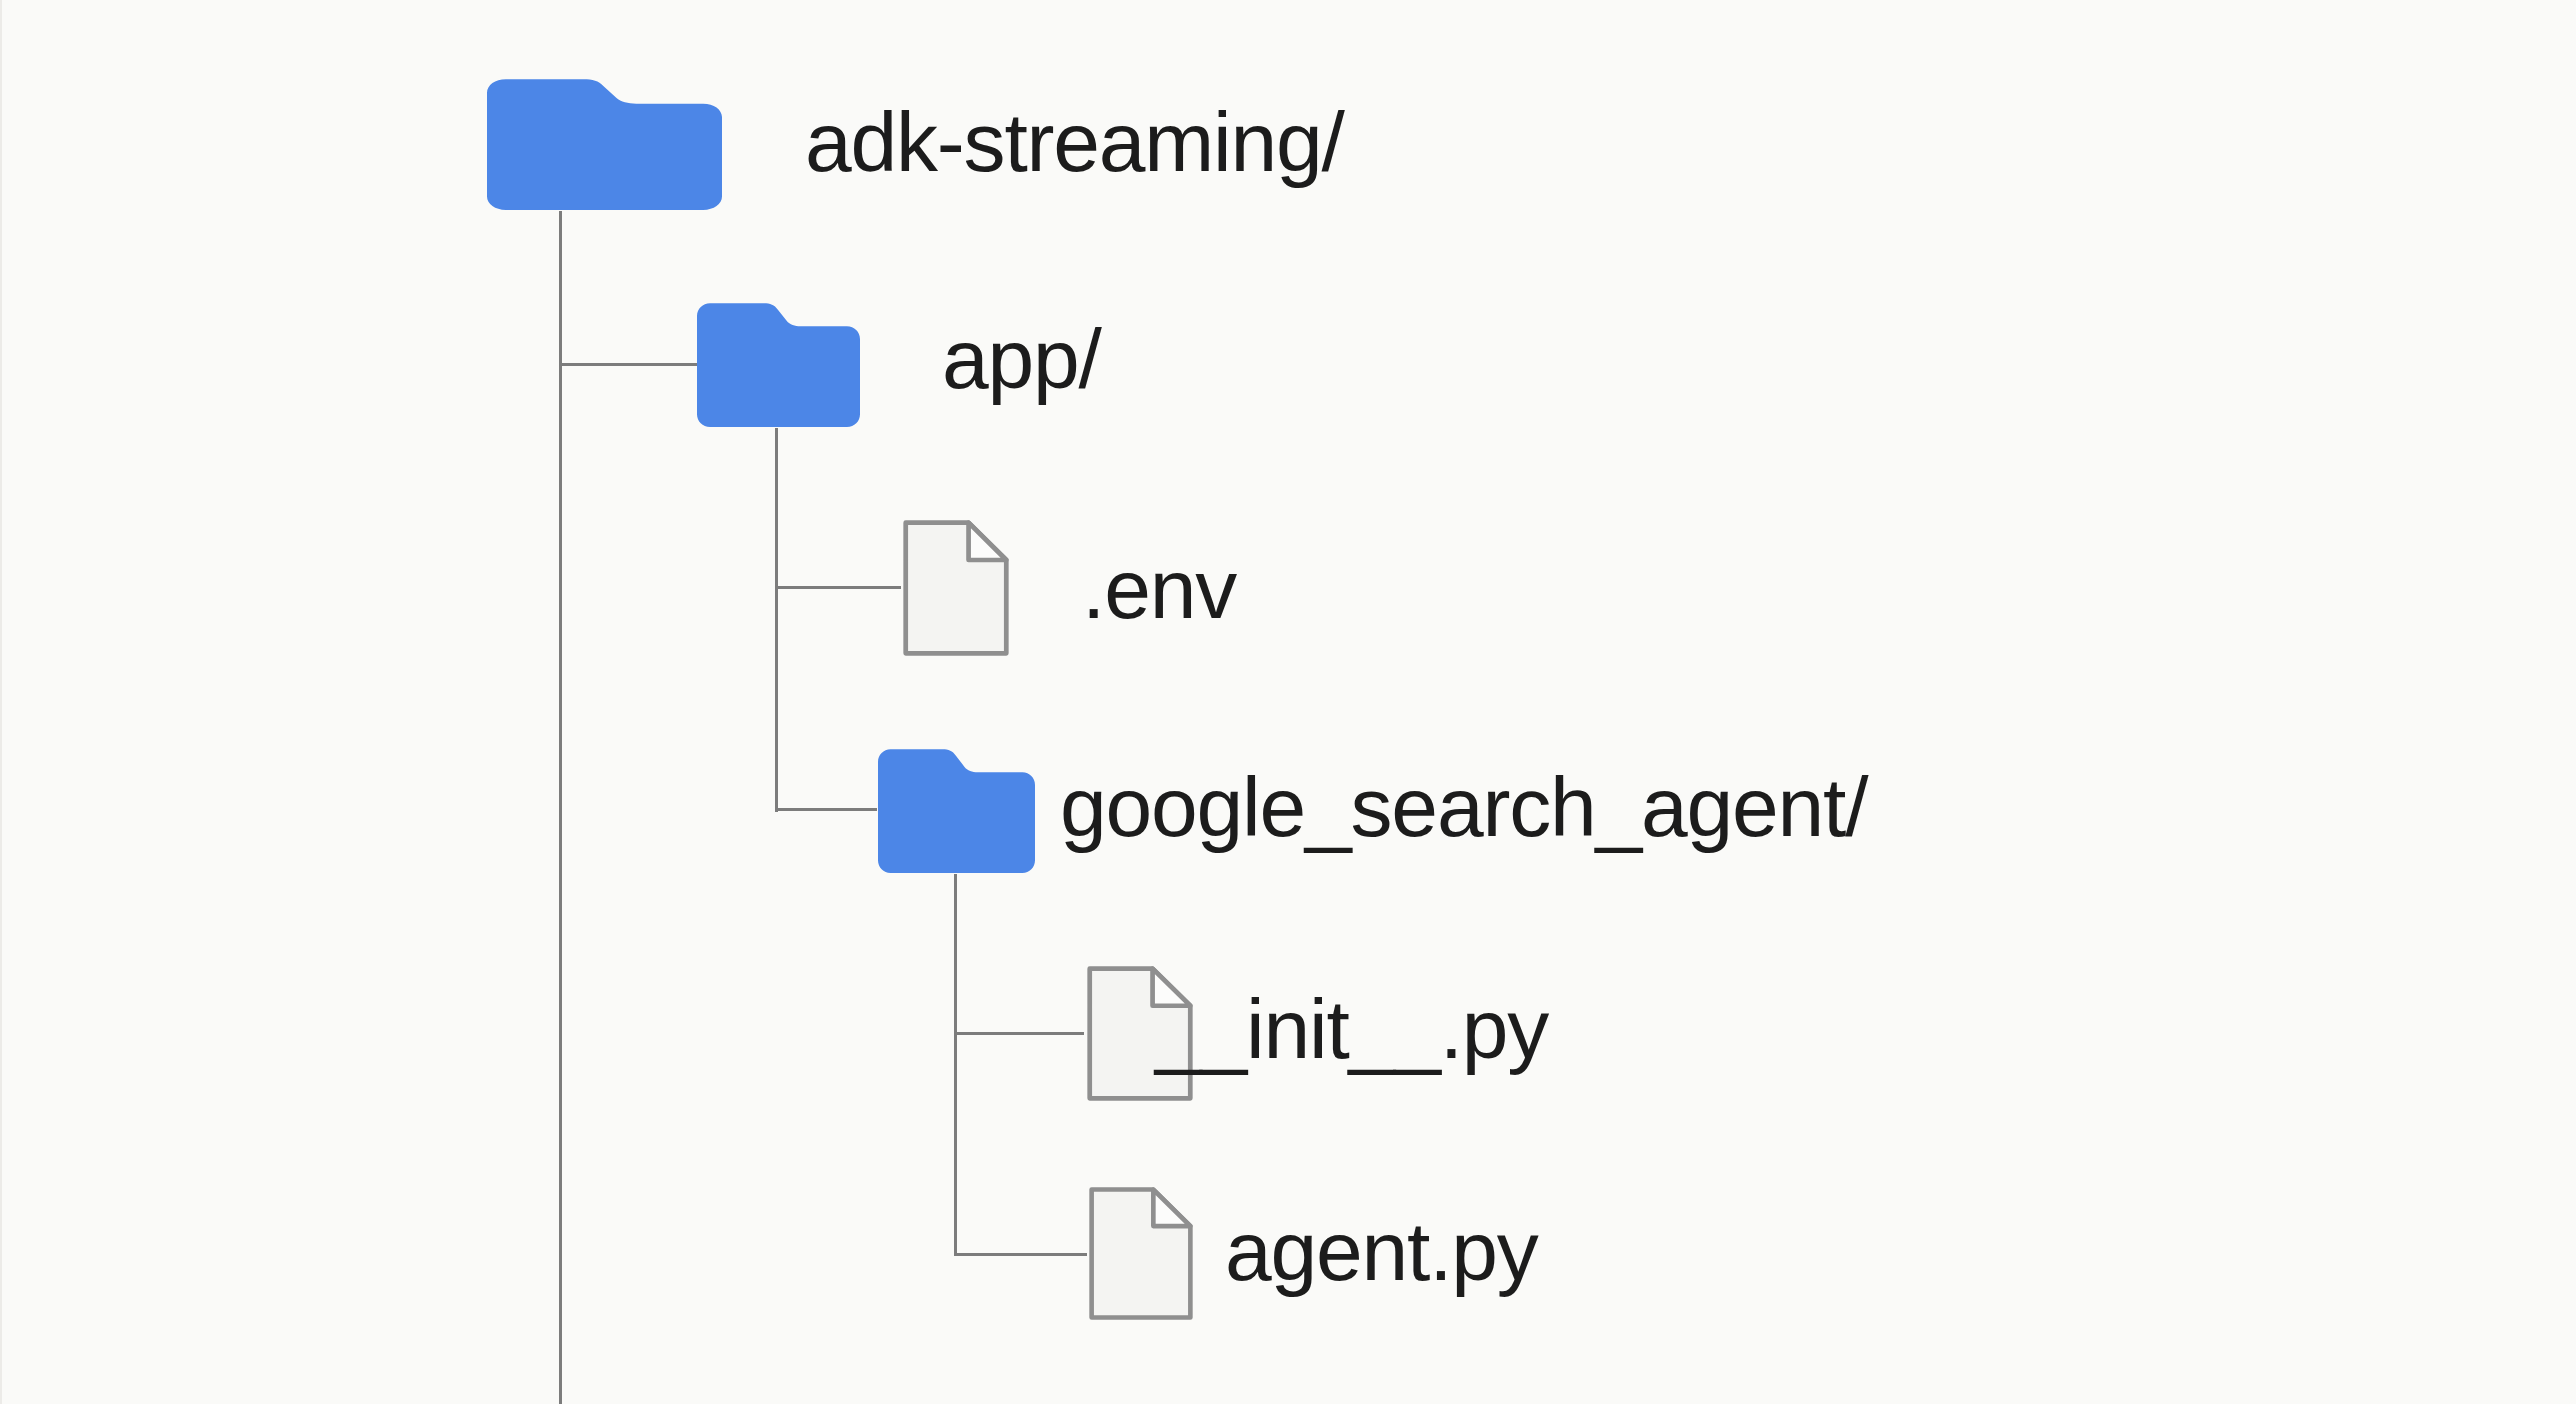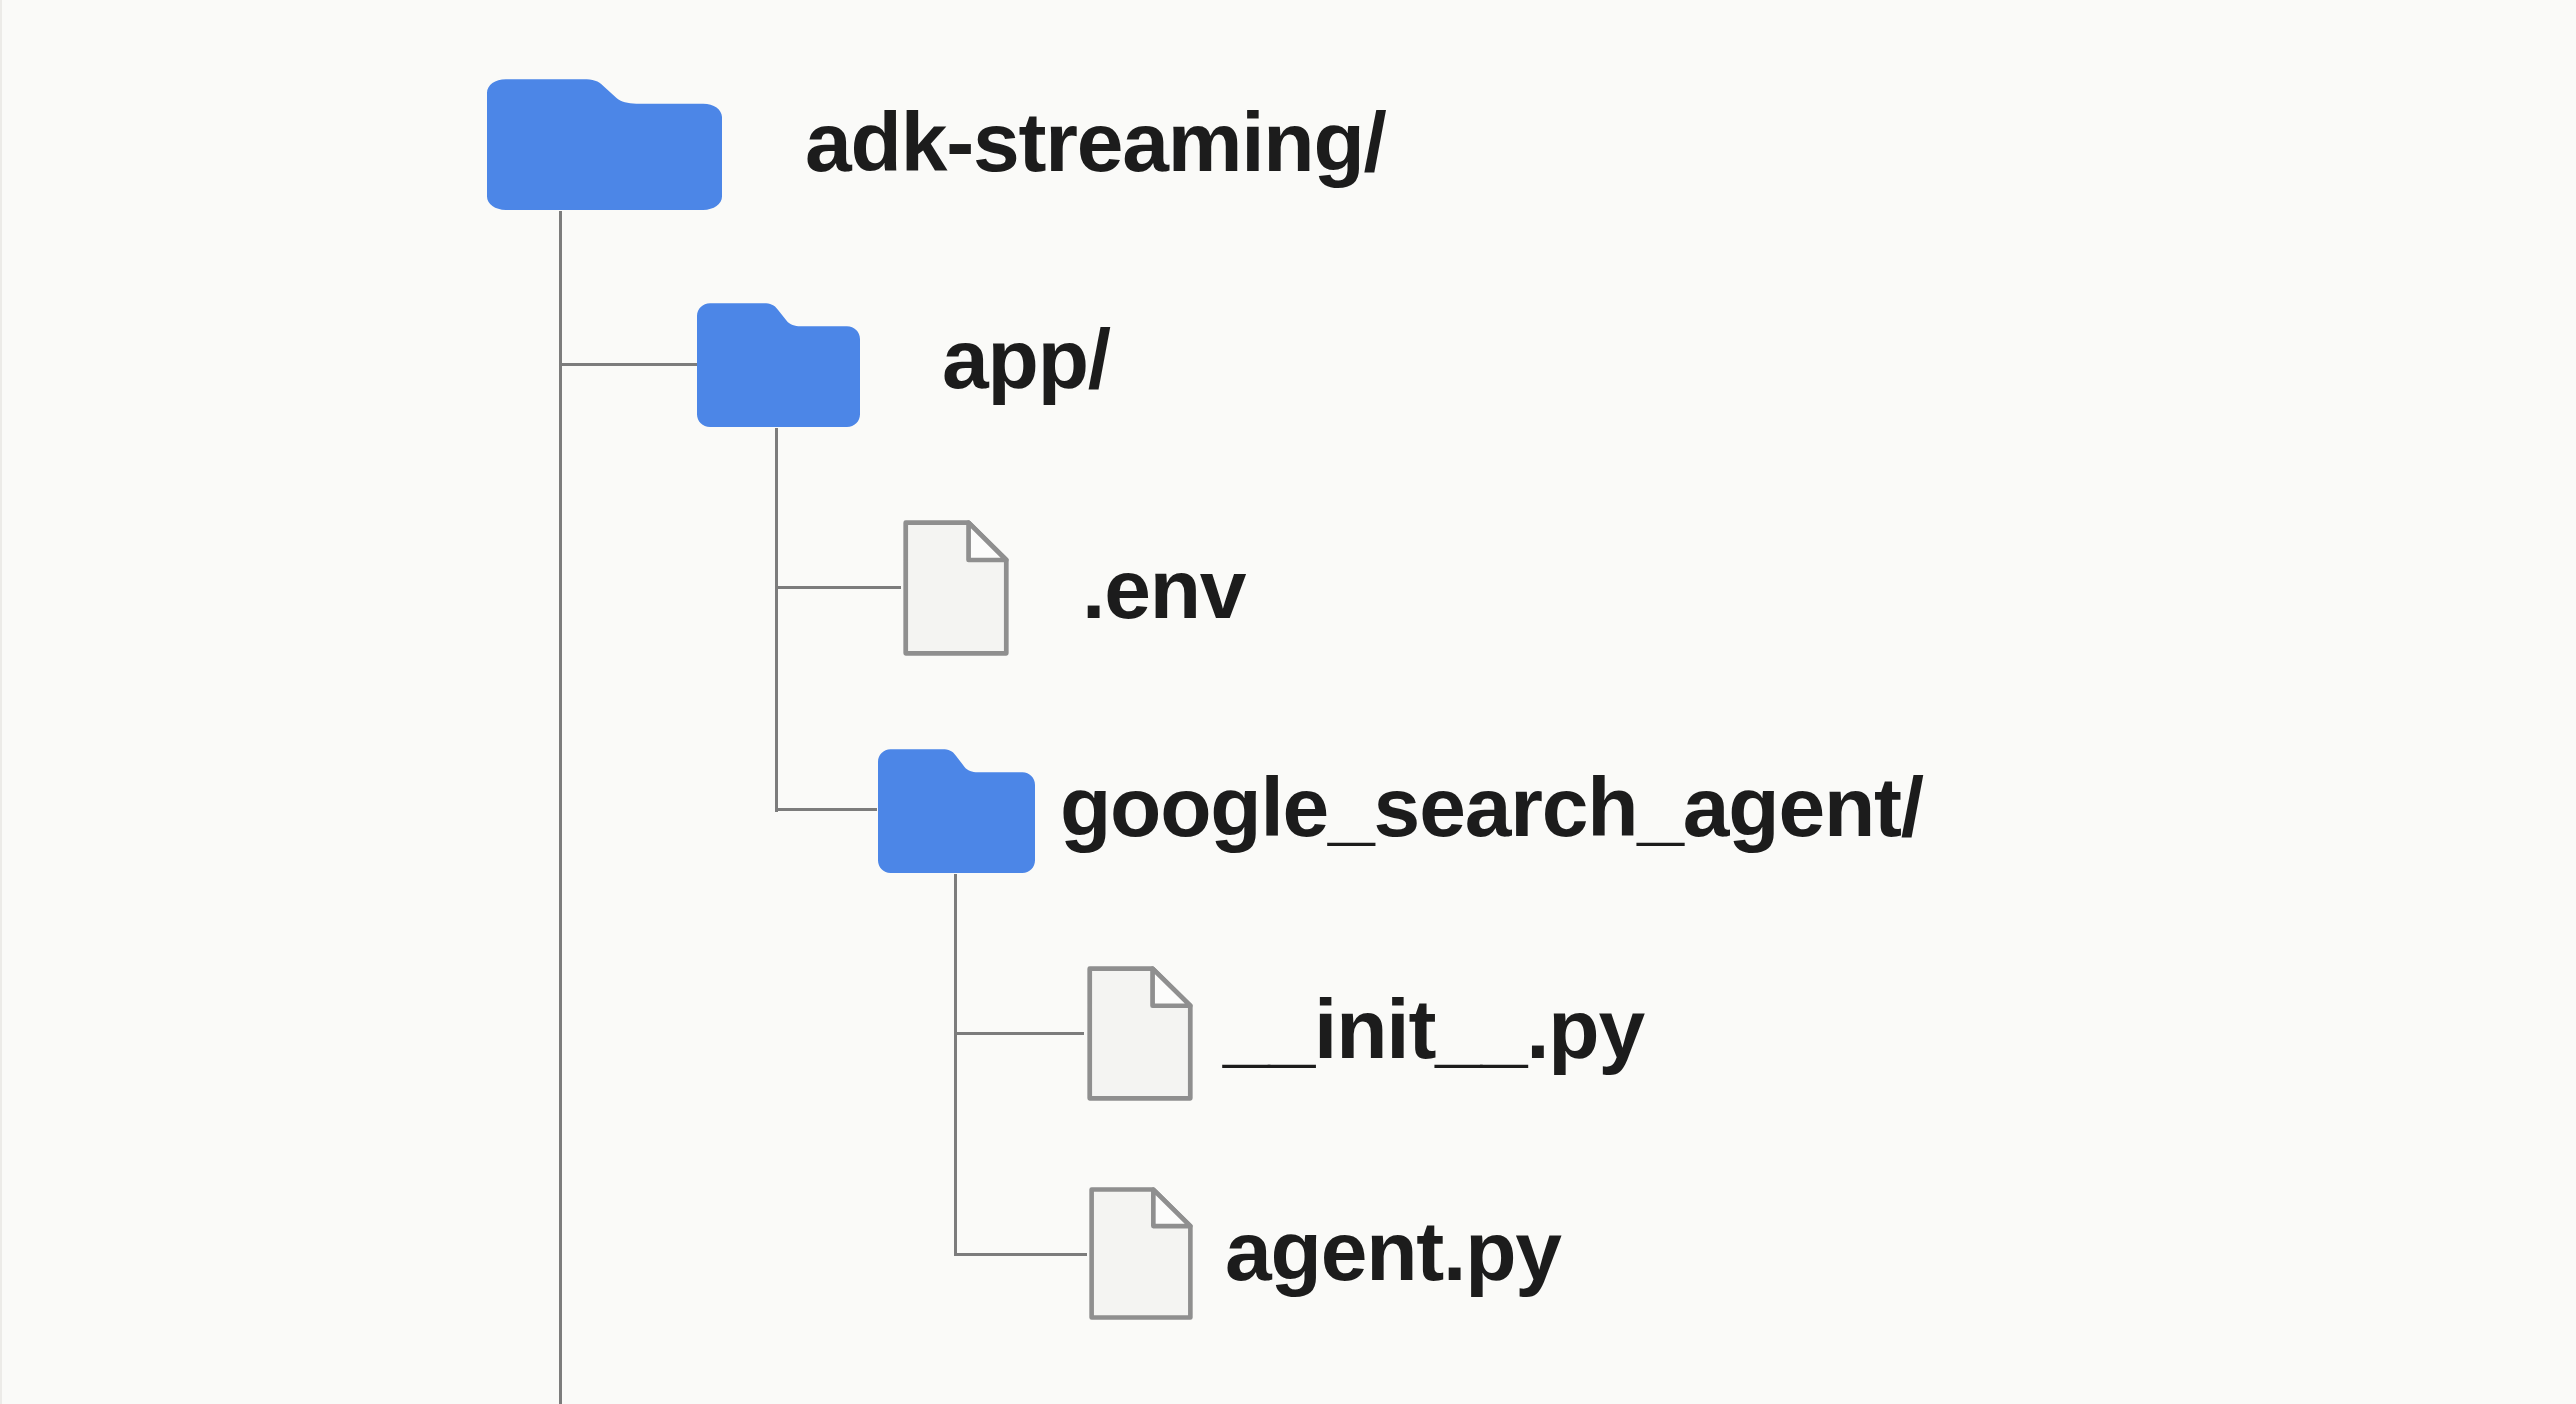--- a/index.html
+++ b/index.html
@@ -2,21 +2,20 @@
 <html style="--background: #fafaf8; --folder_blue: #4c86e7; --line_gray: #7c7c7c; --file_fill: #f4f4f2; --file_fold: #fcfcfb; --file_stroke: #8f8f8f; --text_color: #1c1c1c;font-size:13px"><head>
 <meta charset="utf-8">
 <style>
   html,body{margin:0;padding:0;background:#fff;}
   .canvas{
     position:relative;
     width:2576px;height:1404px;
     background:var(--background,#fafaf8);
     font-family:"Liberation Sans",sans-serif;
     overflow:hidden;
-    font-weight:bold;
   }
   .edge-line{
     position:absolute;left:0;top:0;width:2.4px;height:100%;
     background:#ecebe8;
   }
   .line{position:absolute;background:var(--line_gray,#7c7c7c);}
   .node{position:absolute;left:0;top:0;width:0;height:0;}
   .icon{position:absolute;display:block;overflow:visible;}
   .folder-shape{fill:var(--folder_blue,#4c86e7);}
   .file-page{
@@ -82,21 +81,21 @@
       <path class="folder-shape" d="M16 4 H82 C90 4 95 6 99 12 L110 26 C114 31 120 33 127 33 H184 C193 33 200 40 200 49 V144 C200 153 193 160 184 160 H16 C7 160 0 153 0 144 V20 C0 11 7 4 16 4 Z"></path>
     </svg>
     <span class="label" style="left:1060px;top:810px">google_search_agent/</span>
   </div>
 
   <div class="node">
     <svg class="icon" style="left:1085px;top:964px;width:110px;height:139px" viewBox="0 0 140 180" preserveAspectRatio="none">
       <path class="file-page" d="M6 6 H86 L134 54 V174 H6 Z"></path>
       <path class="file-fold" d="M86 6 L86 54 L134 54 Z"></path>
     </svg>
-    <span class="label" style="left:1223px;top:1032px">__init__.py</span>
+    <span class="label" style="left:1155px;top:1032px">__init__.py</span>
   </div>
 
   <div class="node">
     <svg class="icon" style="left:1087px;top:1185px;width:108px;height:137px" viewBox="0 0 140 180" preserveAspectRatio="none">
       <path class="file-page" d="M6 6 H86 L134 54 V174 H6 Z"></path>
       <path class="file-fold" d="M86 6 L86 54 L134 54 Z"></path>
     </svg>
     <span class="label" style="left:1225px;top:1254px">agent.py</span>
   </div>
 

